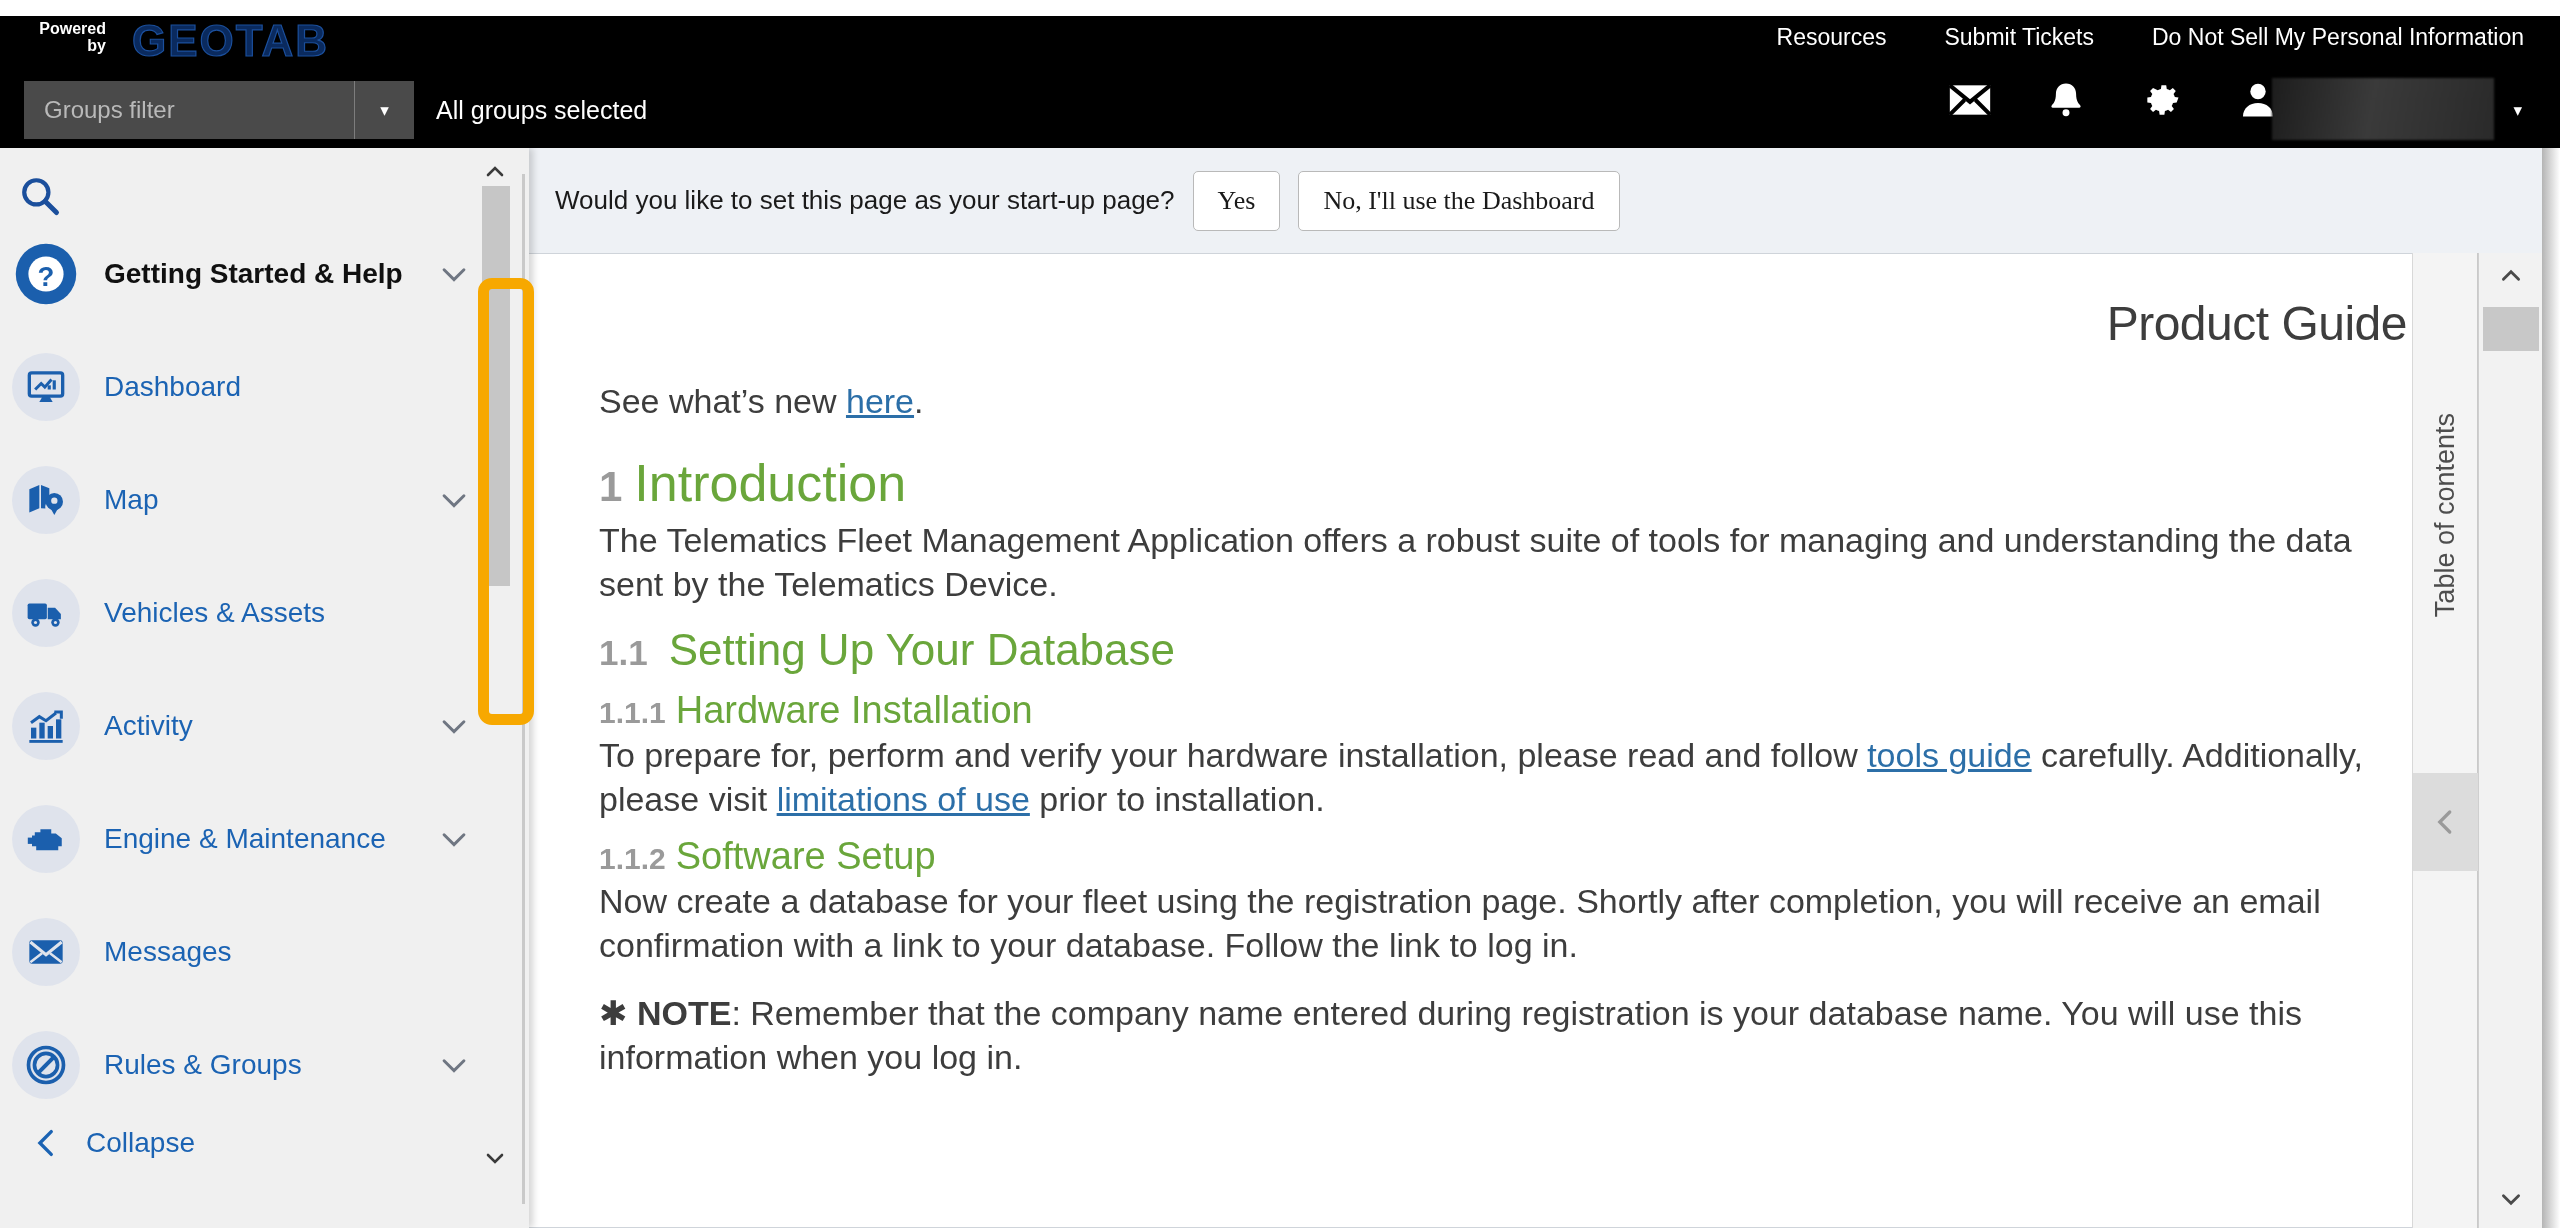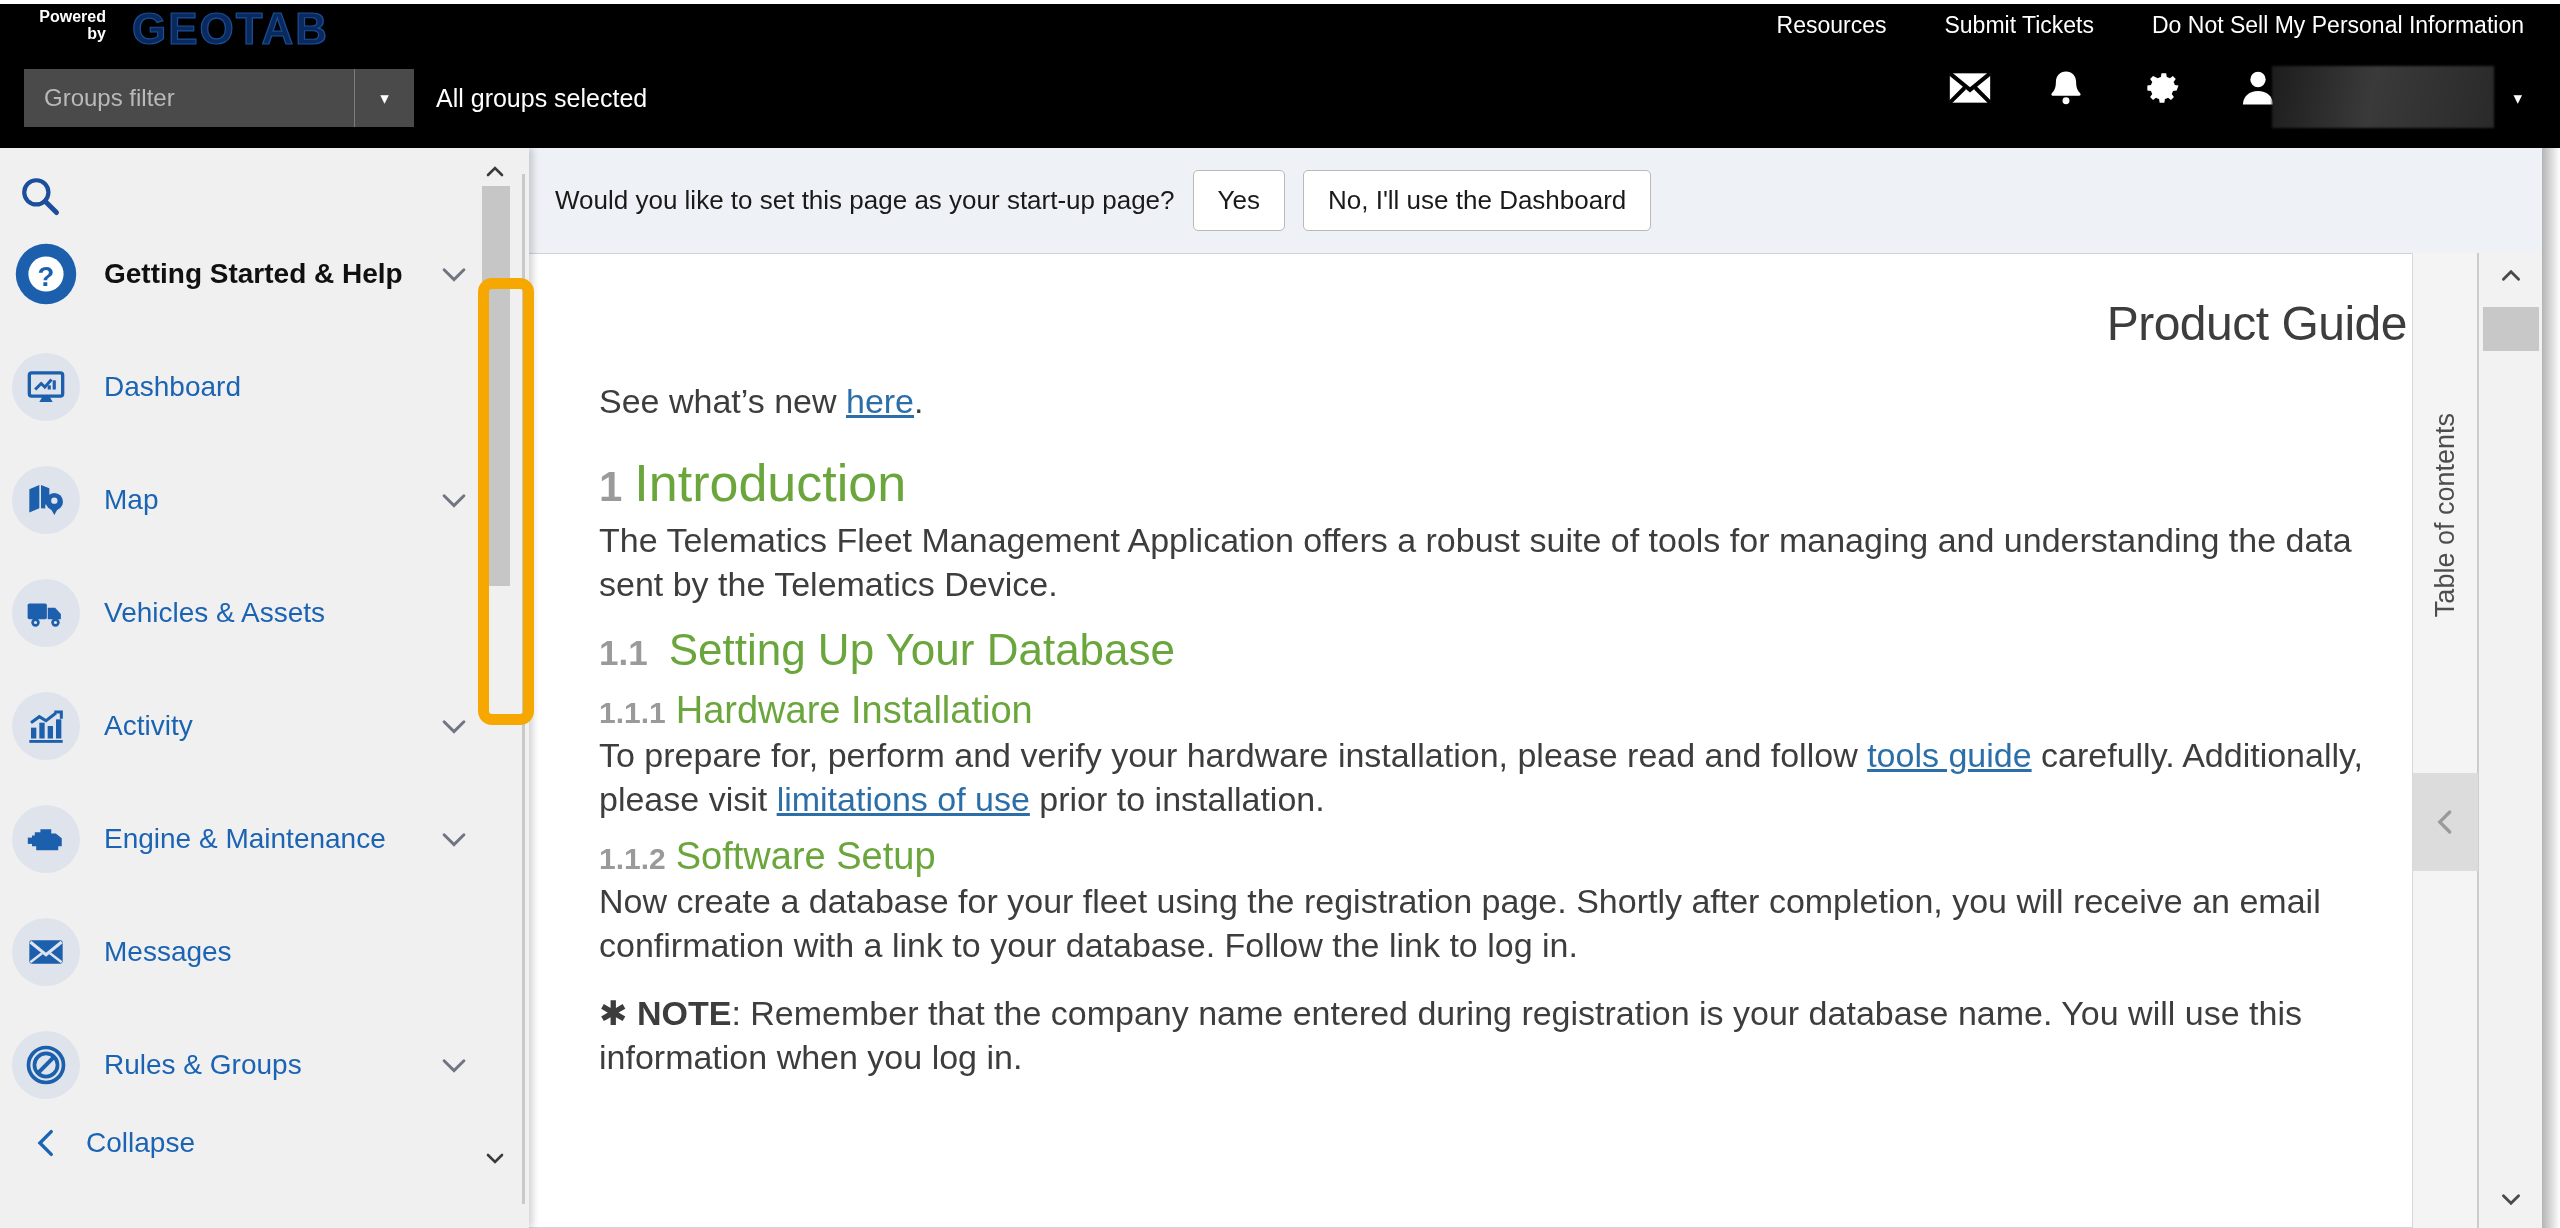--- a/index.html
+++ b/index.html
@@ -4,21 +4,21 @@
 <style>
   * { box-sizing: border-box; margin: 0; padding: 0; }
   html, body {
     width: 2560px; height: 1228px;
     font-family: "Liberation Sans", sans-serif;
     background: #ffffff; overflow: hidden;
   }
 
   
   .topbar {
-    position: absolute; left: 0; top: 4px; width: 2560px; height: 148px;
+    position: absolute; left: 0; top: 16px; width: 2560px; height: 148px;
     background: #000000;
   }
   .brand-powered {
     position: absolute; left: 28px; top: 4px;
     color: #ffffff; font-size: 16px; font-weight: bold;
     line-height: 17px; text-align: right; width: 78px;
   }
   .brand-geotab {
     position: absolute; left: 132px; top: 0px;
     font-size: 44px; font-weight: bold; letter-spacing: 2px;
@@ -143,21 +143,21 @@
     width: 2031px; height: 1080px; background: #eef1f5;
   }
   .startup-bar {
     position: absolute; left: 0; top: 0; width: 1749px; height: 105px;
     display: flex; align-items: center; padding-left: 26px; gap: 18px;
   }
   .startup-q { font-size: 26px; color: #1a1a1a; white-space: nowrap; }
   .btn {
     background: #ffffff; border: 1px solid #b9b9b9; border-radius: 5px;
     font-size: 26px; color: #1a1a1a; padding: 14px 24px; cursor: pointer;
-    font-family: Liberation Sans, sans-serif; white-space: nowrap;
+    font-family: Liberation Serif, serif; white-space: nowrap;
   }
 
   .doc-frame {
     position: absolute; left: 0px; top: 105px;
     width: 1949px; height: 975px;
     background: #ffffff; border: 1px solid #cfd4da; border-left: none;
     overflow: hidden;
   }
   .doc-body { padding: 42px 70px 0 70px; }
   h1.pg-title {

